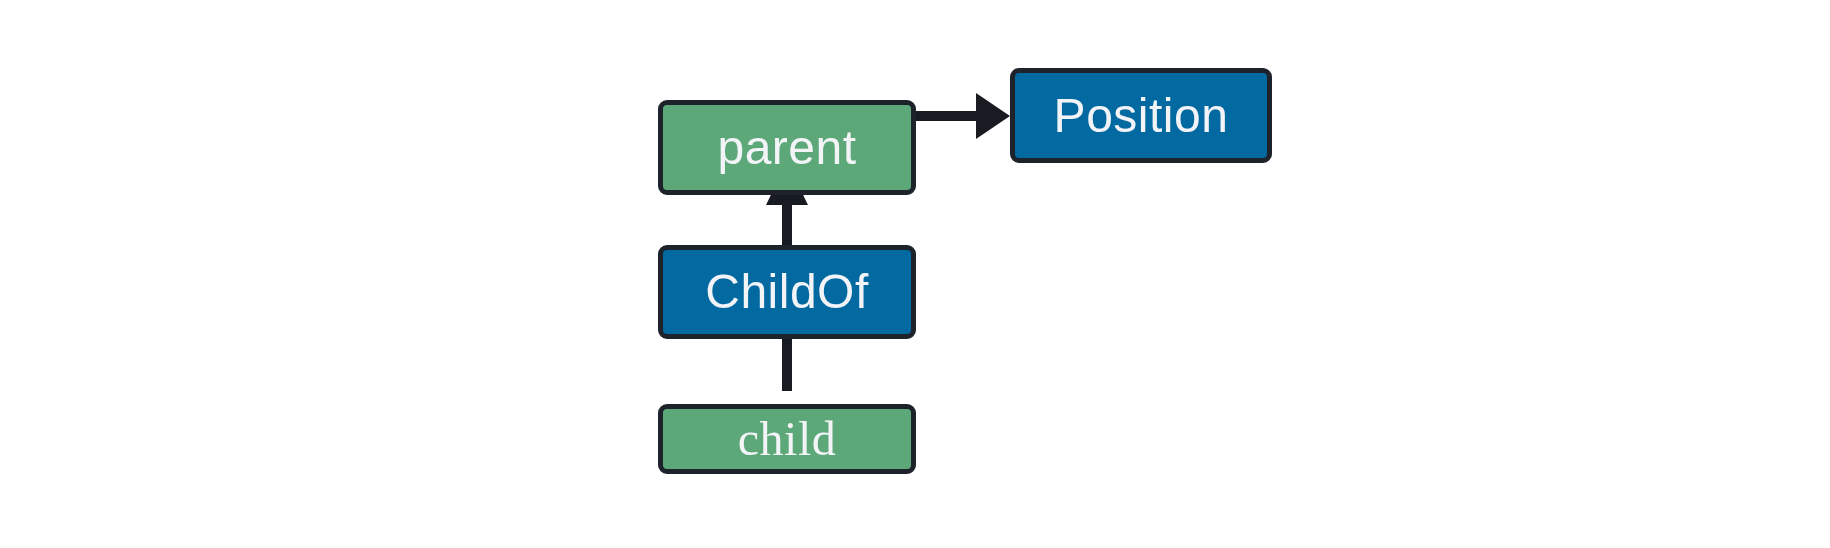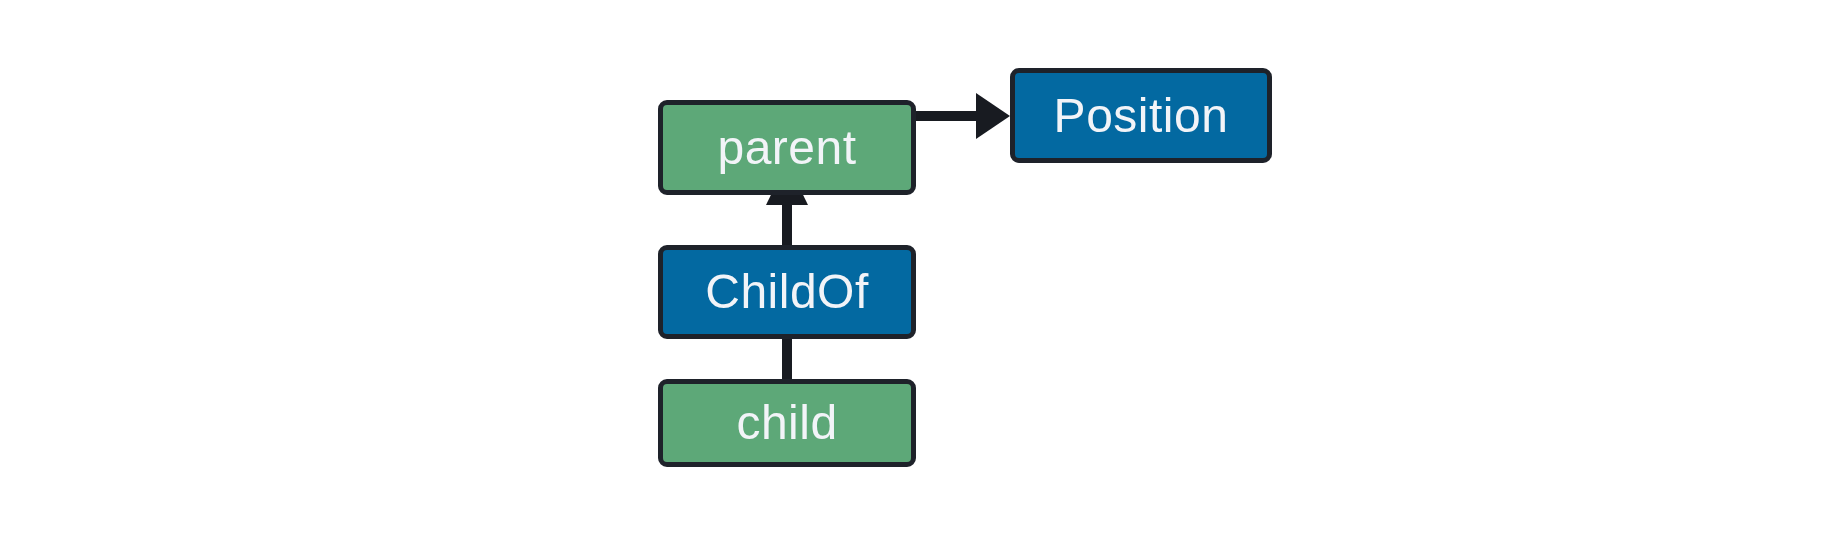--- a/index.html
+++ b/index.html
@@ -31,21 +31,21 @@
     color: #f2f4f8;
     letter-spacing: 0.5px;
     user-select: none;
   }
   .node--entity   { background: #5da878; }
   .node--relation { background: #0369a1; }
 
   #node-parent   { left: 658px;  top: 68px;  width: 258px; height: 95px; margin-top: 32px; }
   #node-position { left: 1010px; top: 68px;  width: 262px; height: 95px; }
   #node-childof  { left: 658px;  top: 245px; width: 258px; height: 94px; text-align: center; }
-  #node-child    { left: 658px;  top: 379px; width: 258px; height: 88px; }
+  #node-child    { left: 658px;  top: 404px; width: 258px; height: 70px; font-family: Liberation Serif, serif; }
 
   .edge {
     position: absolute;
     background: #181b21;
     z-index: 1;
   }
   .edge-parent-position-shaft {
     left: 912px; top: 111px; width: 68px; height: 10px;
   }
   .arrowhead {

